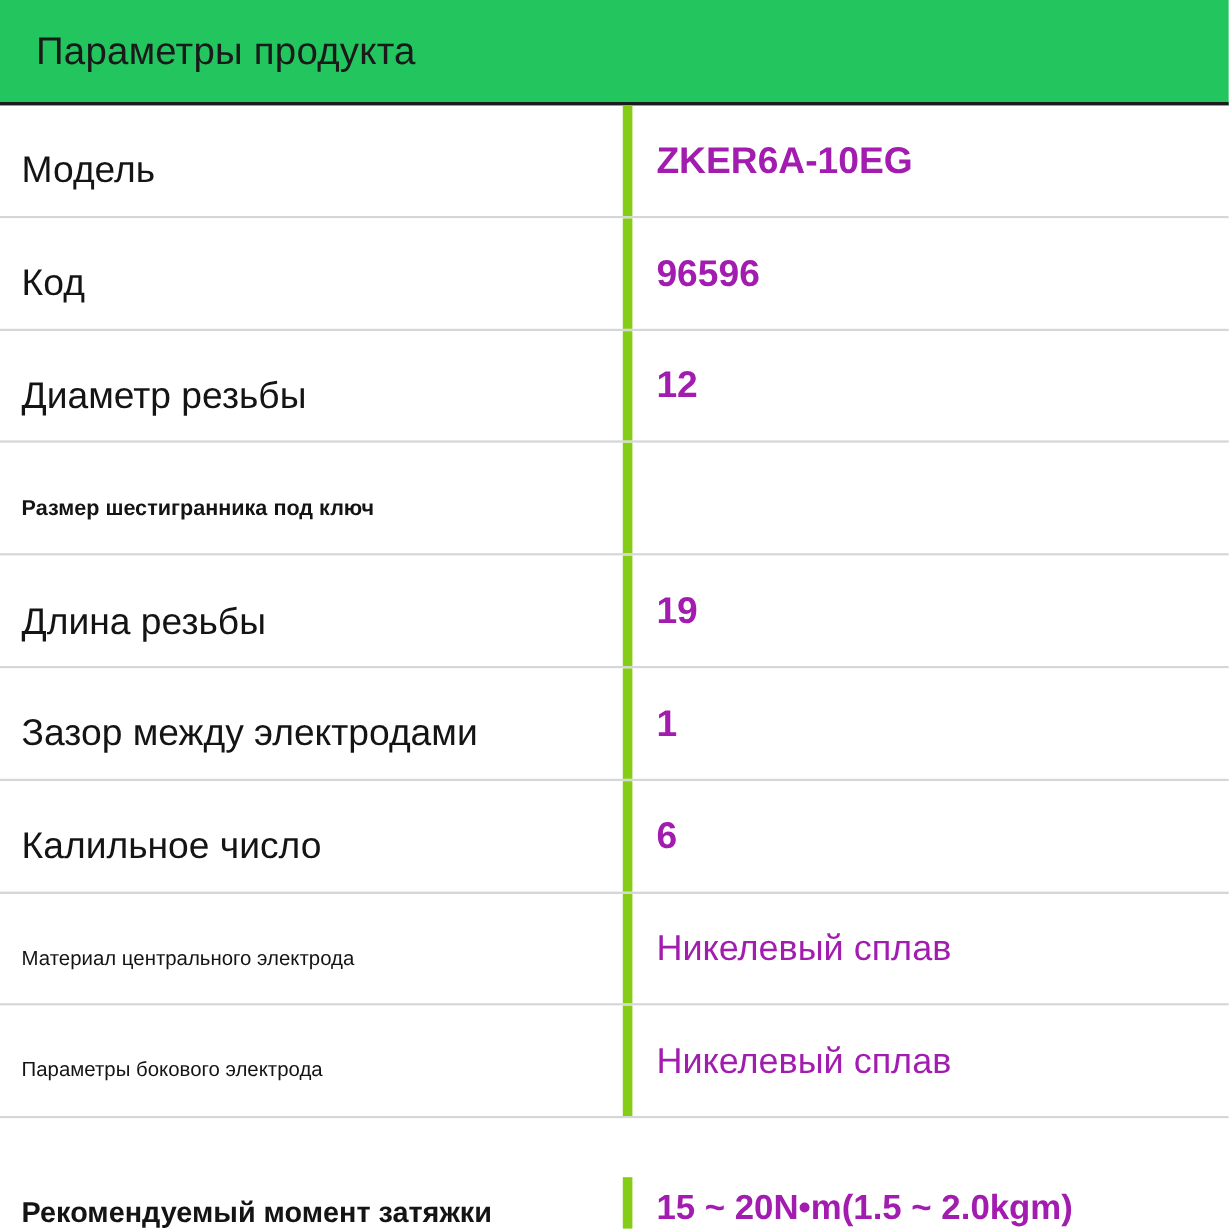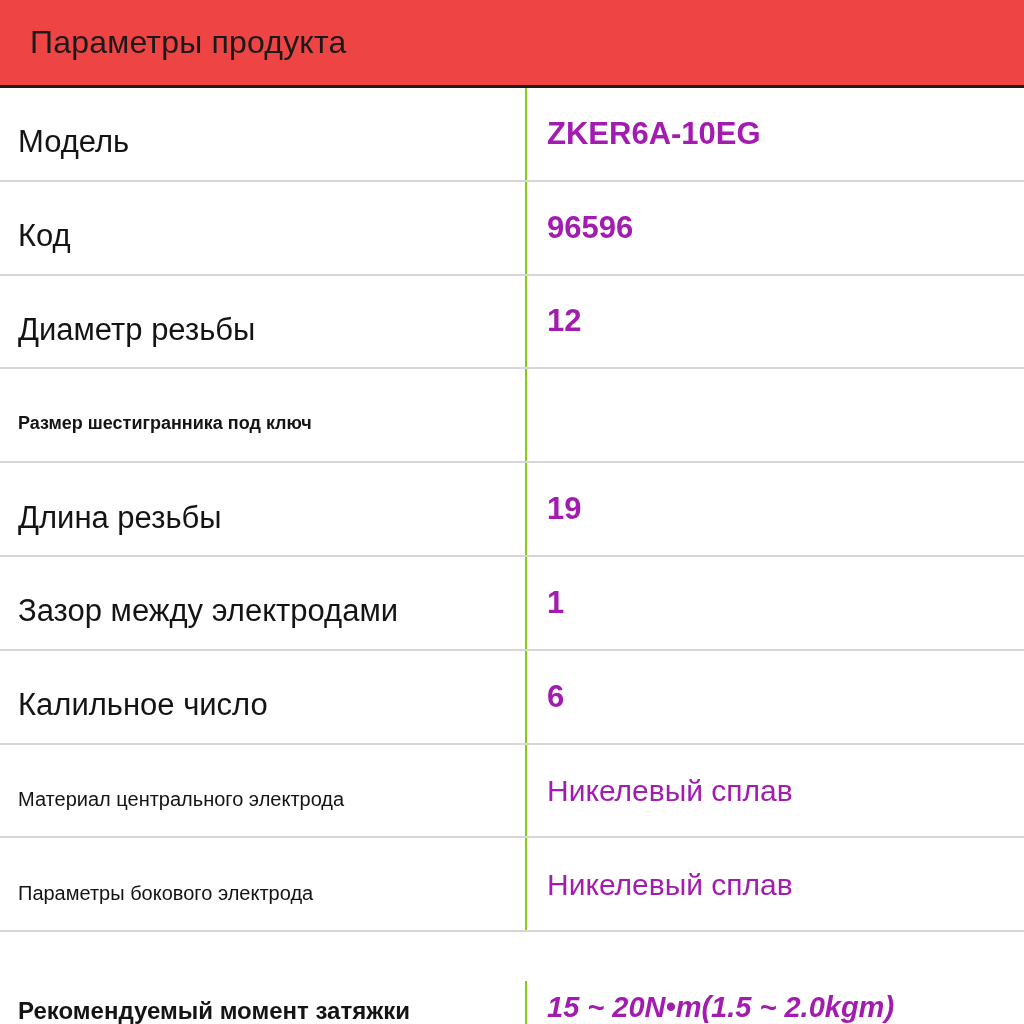--- a/index.html
+++ b/index.html
@@ -22,21 +22,21 @@
     display: flex;
     flex-direction: column;
   }
   .panel-header {
     height: 88px;
     flex: 0 0 88px;
     display: flex;
     align-items: center;
     padding-left: 30px;
     box-sizing: border-box;
-    background: #ef4444;
+    background: #22c55e;
     border-bottom: 3px solid #1c1c1c;
   }
   .panel-title {
     font-size: 32px;
     font-weight: 400;
     color: #1a1a1a;
     letter-spacing: 0.2px;
   }
   .spec-table {
     flex: 1 1 auto;
@@ -55,21 +55,21 @@
     border-bottom: none;
     align-items: flex-end;
   }
   .cell-label {
     flex: 0 0 527px;
     width: 527px;
     box-sizing: border-box;
     display: flex;
     align-items: center;
     padding: 17px 14px 0 18px;
-    border-right: 2px solid #84cc16;
+    border-right: 8px solid #84cc16;
     font-size: 31px;
     font-weight: 400;
     color: #141414;
     line-height: 1.1;
     white-space: nowrap;
   }
   .cell-value {
     flex: 1 1 auto;
     box-sizing: border-box;
     display: flex;
@@ -85,30 +85,29 @@
   }
   .sz-sm .cell-label {
     font-size: 18px;
     font-weight: bold;
   }
   .sz-xs .cell-label {
     font-size: 24px;
     font-weight: bold;
   }
   .sz-sm2 .cell-label {
-    font-size: 20px;
+    font-size: 17px;
     font-weight: normal;
   }
   .sz-sm2 .cell-value {
     font-size: 30px;
     font-weight: normal;
   }
   .sz-xs .cell-value {
     font-size: 29px;
-    font-style: italic;
   }
 </style>
 </head>
 <body>
 
 <div class="spec-panel">
 
   <div class="panel-header">
     <div class="panel-title">Параметры продукта</div>
   </div>

